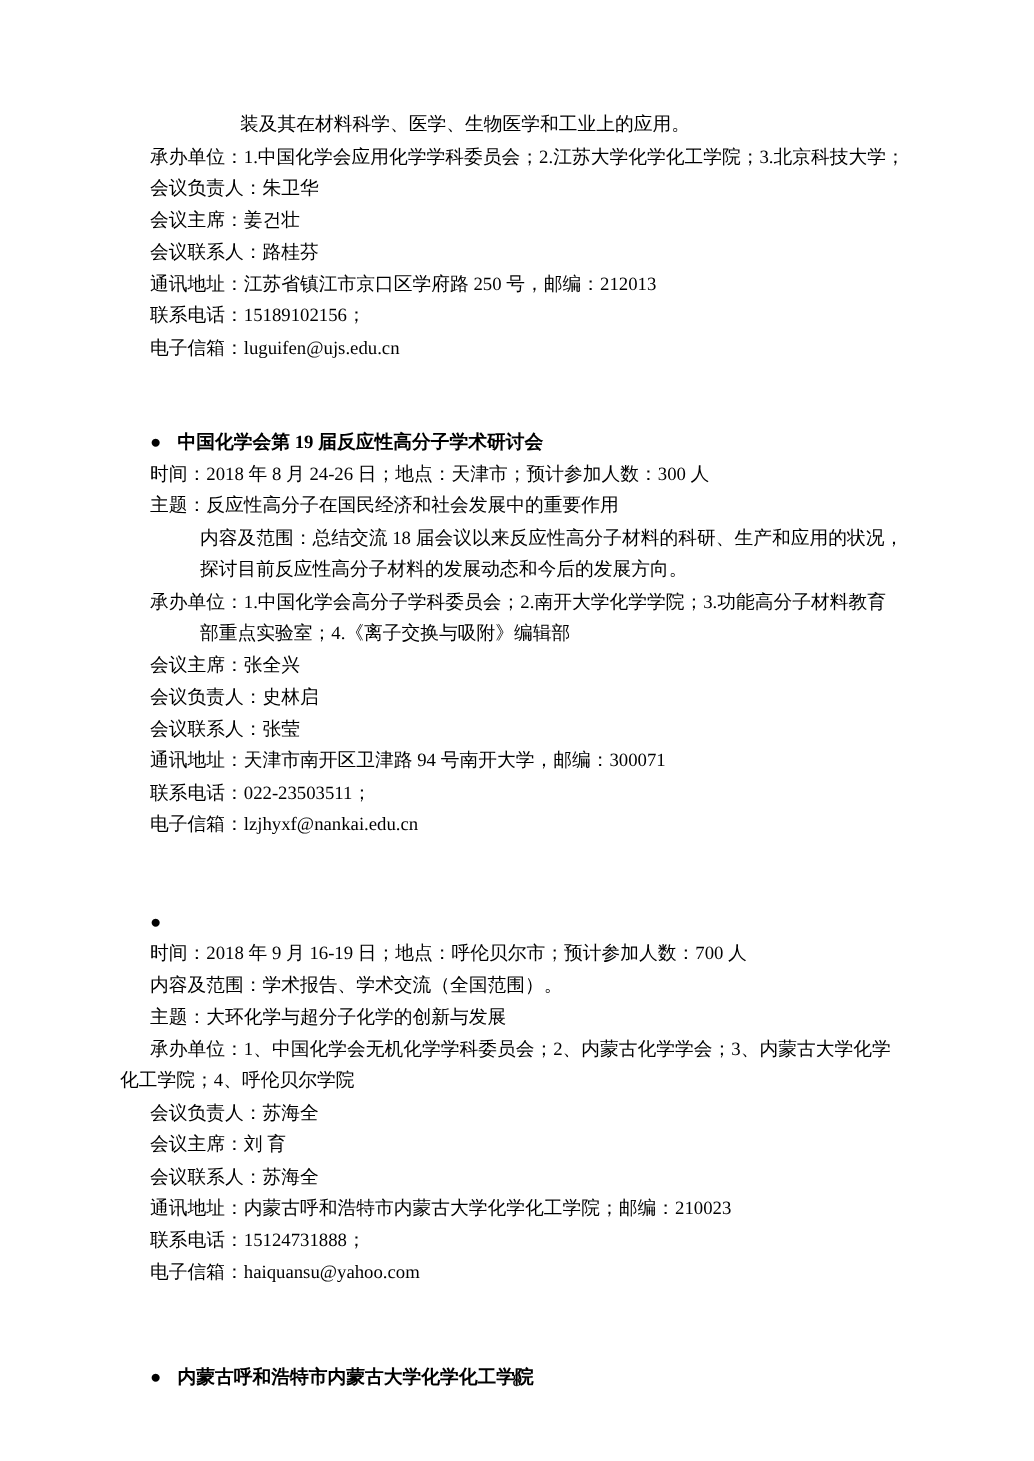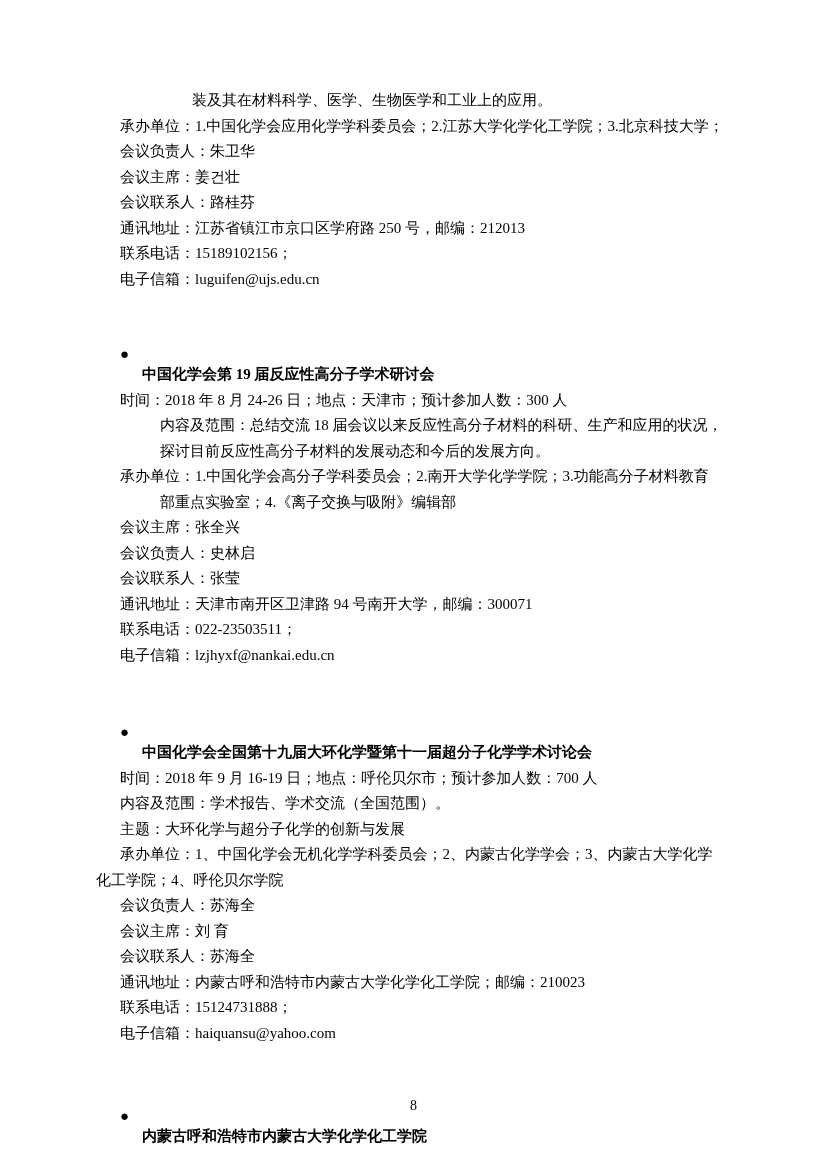--- a/index.html
+++ b/index.html
@@ -39,21 +39,20 @@
     margin-left: 24px;
   }
   .bullet-dot {
     width: 22px;
     flex: 0 0 22px;
     font-size: 15px;
     line-height: 25.5px;
   }
   .bullet-text {
     font-weight: bold;
-    margin-top: 20px;
   }
   .section {
     margin-bottom: 0;
   }
   .gap-big { height: 50px; }
   .gap-big2 { height: 52px; }
   .gap-big3 { height: 58px; }
   .pagenum {
     position: absolute;
     left: 0;
@@ -79,38 +78,38 @@
   <div class="line indent-3">电子信箱：luguifen@ujs.edu.cn</div>
 
   <div class="gap-big"></div>
 
   <div class="section">
     <div class="bullet-row">
       <span class="bullet-dot">●</span>
       <span class="bullet-text">中国化学会第 19 届反应性高分子学术研讨会</span>
     </div>
     <div class="line indent-3">时间：2018 年 8 月 24-26 日；地点：天津市；预计参加人数：300 人</div>
+    <div class="line indent-3">主题：反应性高分子在国民经济和社会发展中的重要作用</div>
     <div class="line indent-2">内容及范围：总结交流 18 届会议以来反应性高分子材料的科研、生产和应用的状况，</div>
     <div class="line indent-2">探讨目前反应性高分子材料的发展动态和今后的发展方向。</div>
     <div class="line indent-3">承办单位：1.中国化学会高分子学科委员会；2.南开大学化学学院；3.功能高分子材料教育</div>
     <div class="line indent-2">部重点实验室；4.《离子交换与吸附》编辑部</div>
     <div class="line indent-3">会议主席：张全兴</div>
     <div class="line indent-3">会议负责人：史林启</div>
     <div class="line indent-3">会议联系人：张莹</div>
     <div class="line indent-3">通讯地址：天津市南开区卫津路 94 号南开大学，邮编：300071</div>
     <div class="line indent-3">联系电话：022-23503511；</div>
     <div class="line indent-3">电子信箱：lzjhyxf@nankai.edu.cn</div>
   </div>
 
   <div class="gap-big2"></div>
 
   <div class="section">
     <div class="bullet-row">
       <span class="bullet-dot">●</span>
-      <span class="bullet-text">中国化学会全国第十九届大环化学暨第十一届超分子化学学术讨论会</span>
     </div>
     <div class="line indent-3">时间：2018 年 9 月 16-19 日；地点：呼伦贝尔市；预计参加人数：700 人</div>
     <div class="line indent-3">内容及范围：学术报告、学术交流（全国范围）。</div>
     <div class="line indent-3">主题：大环化学与超分子化学的创新与发展</div>
     <div class="line indent-3">承办单位：1、中国化学会无机化学学科委员会；2、内蒙古化学学会；3、内蒙古大学化学</div>
     <div class="line">化工学院；4、呼伦贝尔学院</div>
     <div class="line indent-3">会议负责人：苏海全</div>
     <div class="line indent-3">会议主席：刘 育</div>
     <div class="line indent-3">会议联系人：苏海全</div>
     <div class="line indent-3">通讯地址：内蒙古呼和浩特市内蒙古大学化学化工学院；邮编：210023</div>

